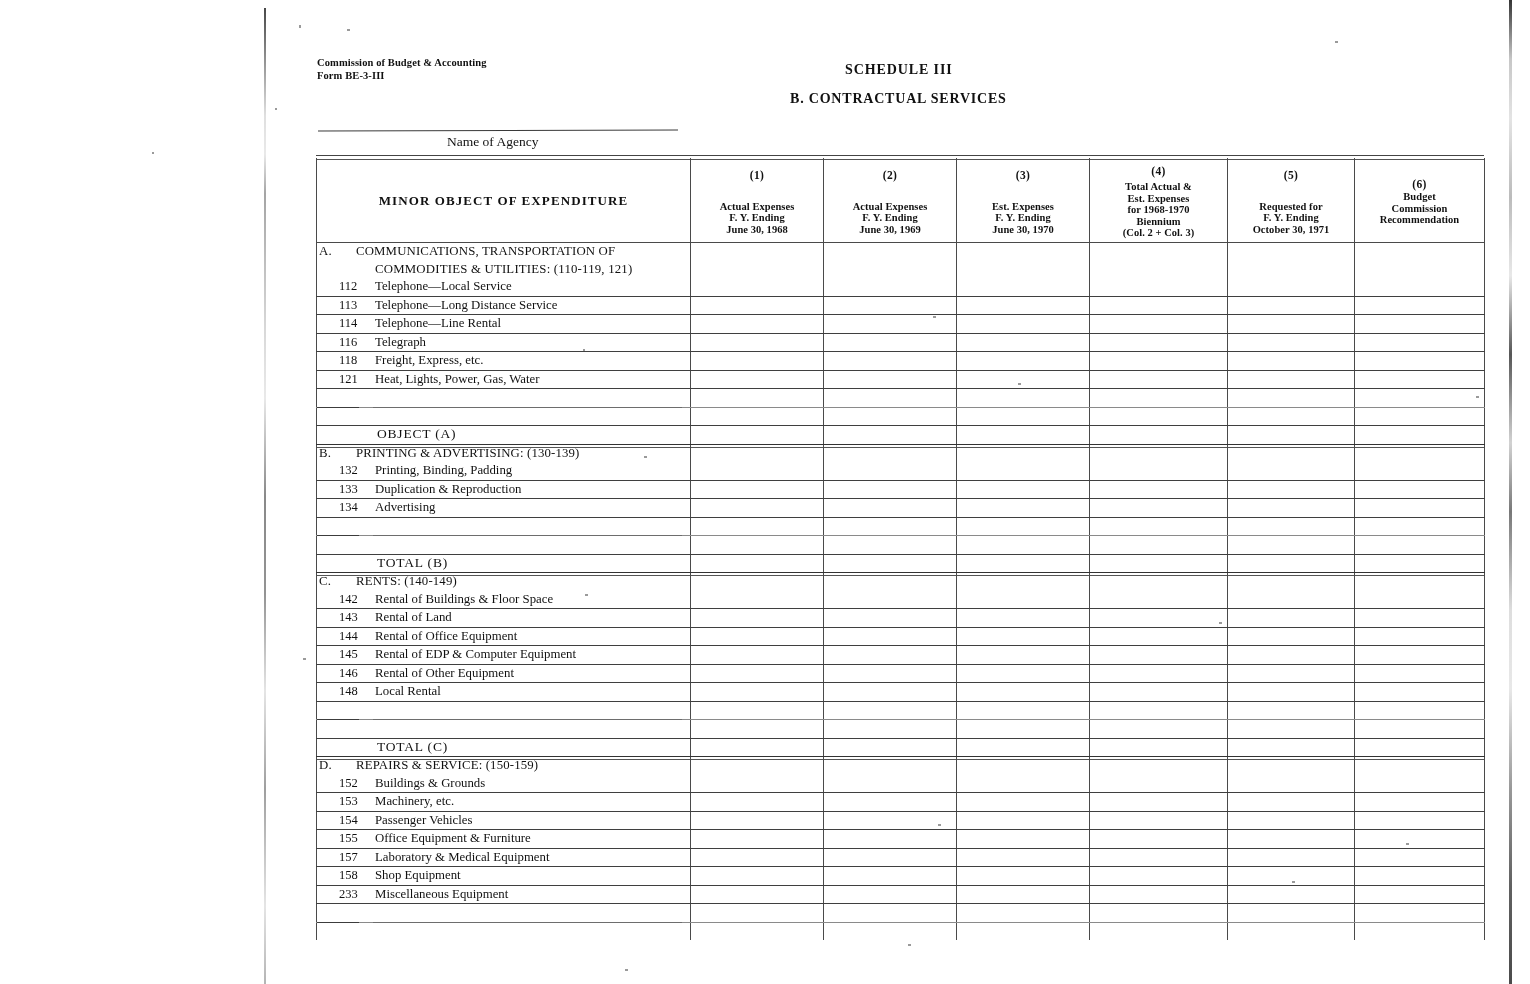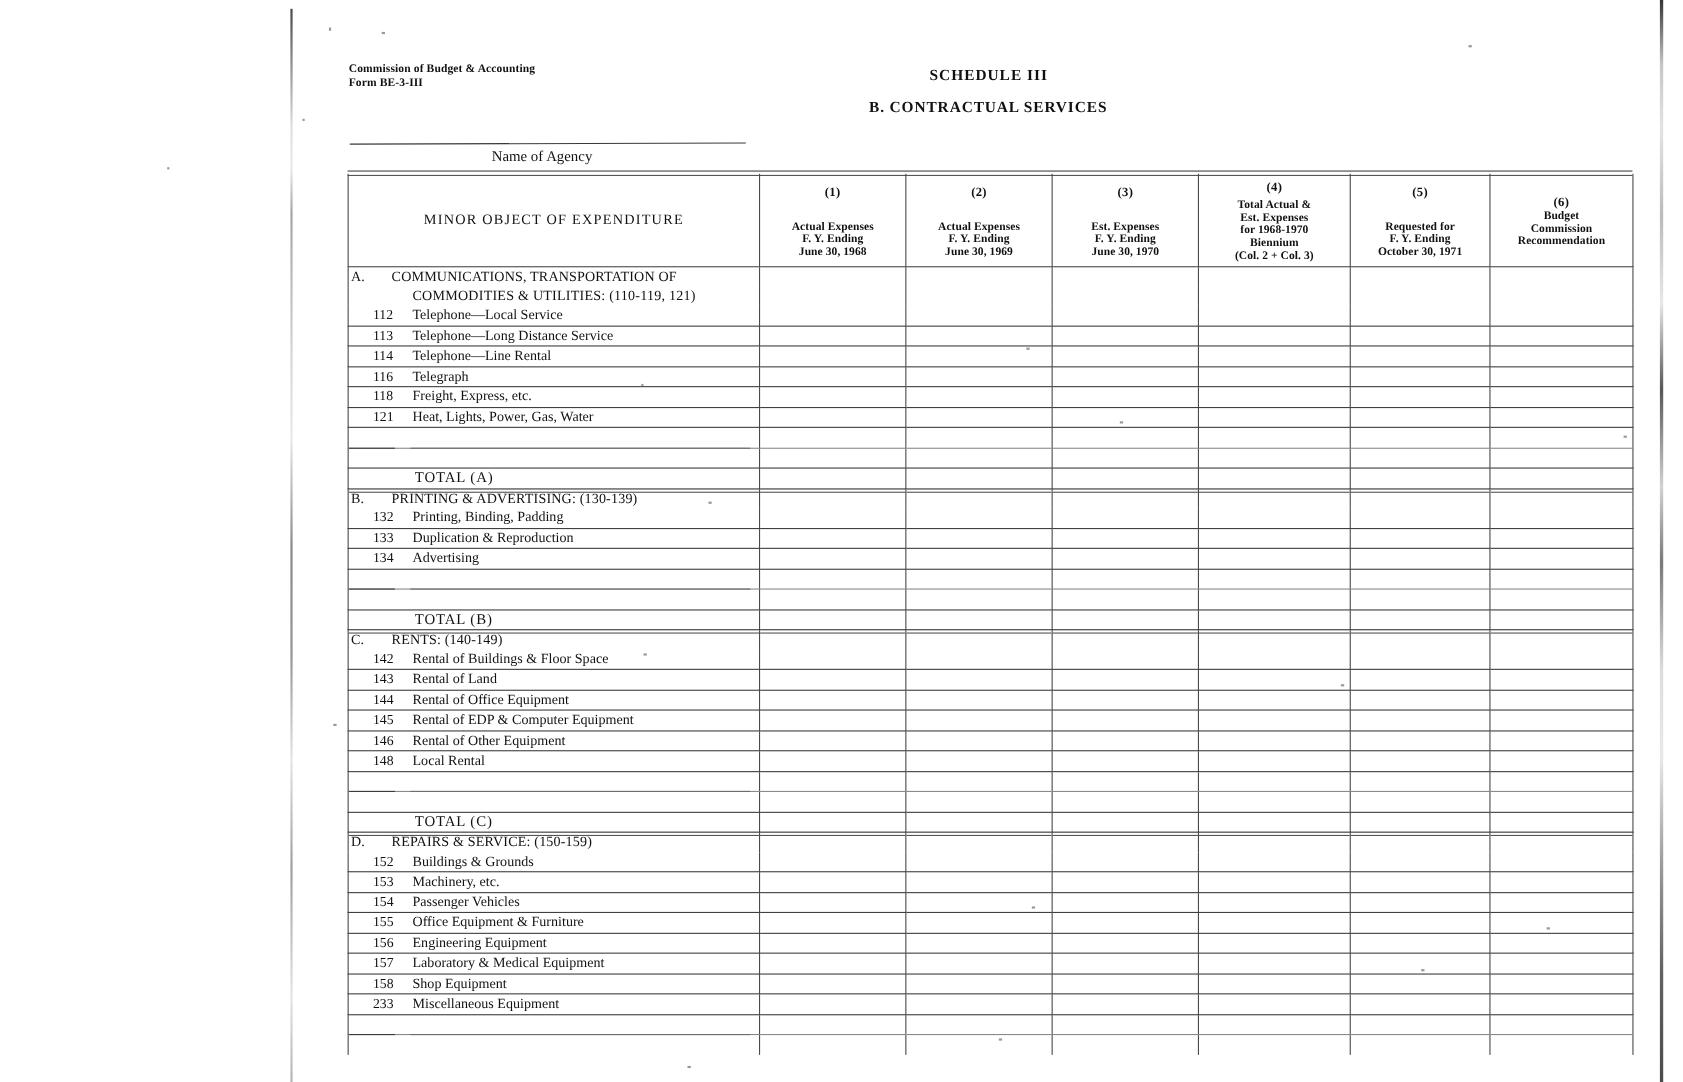--- a/index.html
+++ b/index.html
@@ -158,21 +158,21 @@
     line-height: 11.6px;
     display: block;
     white-space: pre-line;
     letter-spacing: .05px;
   }
   .colcap.lower { margin-top: 20px; }
   .colcap.tight { margin-top: 4px; }
   .colcap.mid   { margin-top: 1px; }
   .hdr-label {
     font-size: 13px;
-    font-weight: normal;
+    font-weight: bold;
     letter-spacing: 1.1px;
     text-align: center;
   }
 
   
   tr.r td { height: 17.5px; }
   tr.r td.lbl {
     position: relative;
     font-size: 13px;
     padding-left: 0;
@@ -453,21 +453,21 @@
           <td class="lbl"></td>
           <td></td>
             <td></td>
           <td></td>
             <td></td>
           <td></td>
             <td></td>
         </tr>
         <tr class="r dbl">
           <td class="lbl">
-            <span class="total">TOTAL  (A)</span>
+            <span class="total">OBJECT  (A)</span>
             <span class="second"></span>
           </td>
           <td>
               <span class="second"></span>
             </td>
           <td>
               <span class="second"></span>
             </td>
           <td>
               <span class="second"></span>
@@ -752,32 +752,20 @@
             <td></td>
           <td></td>
             <td></td>
           <td></td>
             <td></td>
         </tr>
         <tr class="r ul-full">
           <td class="lbl">
             <span class="code">155</span>
             <span class="desc">Office Equipment &amp; Furniture</span>
-          </td>
-          <td></td>
-            <td></td>
-          <td></td>
-            <td></td>
-          <td></td>
-            <td></td>
-        </tr>
-        <tr class="r ul-full">
-          <td class="lbl">
-            <span class="code">156</span>
-            <span class="desc">Engineering Equipment</span>
           </td>
           <td></td>
             <td></td>
           <td></td>
             <td></td>
           <td></td>
             <td></td>
         </tr>
         <tr class="r ul-full">
           <td class="lbl">

